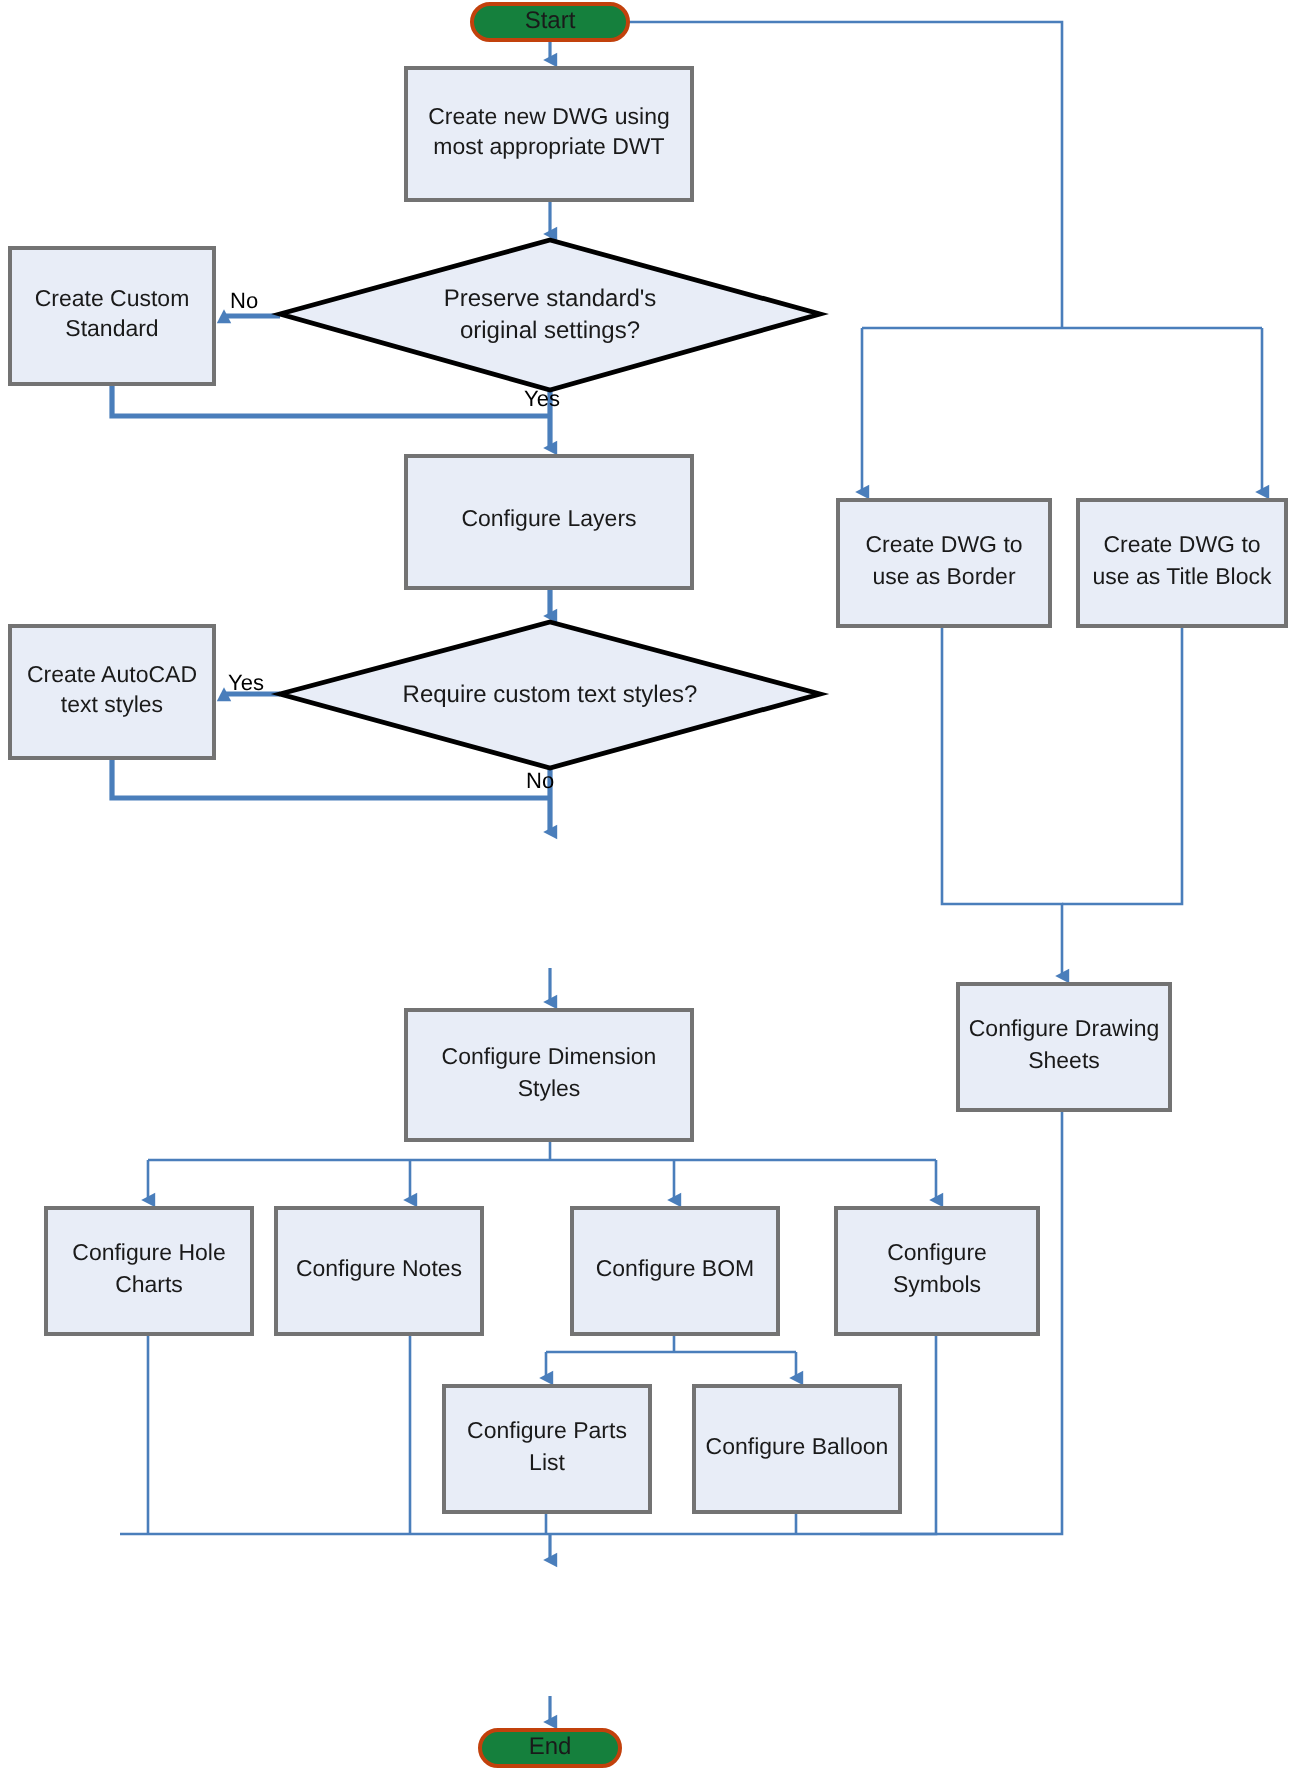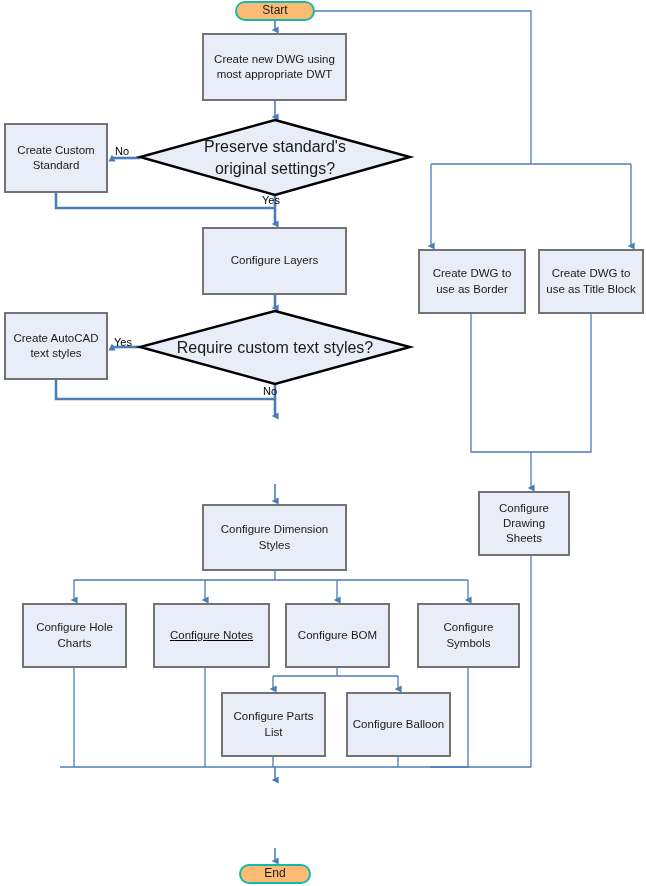--- a/index.html
+++ b/index.html
@@ -2,25 +2,25 @@
 <html><head>
 <meta charset="utf-8">
 <style>
   html,body{margin:0;padding:0;background:#ffffff;}
   body{font-family:"Liberation Sans","DejaVu Sans",sans-serif;}
   #canvas{position:relative;width:646px;height:886px;background:#ffffff;overflow:hidden;}
   svg#wires{position:absolute;left:0;top:0;width:646px;height:886px;}
   .node{position:absolute;box-sizing:border-box;display:flex;align-items:center;justify-content:center;text-align:center;}
   .proc{background:#e8edf7;border:2px solid #737373;}
   .proc.hl{background:#ffffcc;}
-  .term{background:#fdba74;border:2px solid #14b8a6;border-radius:999px;}
+  .term{background:#15803d;border:2px solid #c2410c;border-radius:999px;}
   .node .lbl{font-size:11.5px;line-height:1.32;color:#1a1a1a;padding:0 4px;white-space:pre-line;}
   .term .lbl{font-size:12px;}
   .diamond{position:absolute;}
-  .diamond .dlbl{position:absolute;left:0;top:0;width:100%;height:100%;display:flex;align-items:center;justify-content:center;text-align:center;font-size:16px;line-height:1.32;color:#1a1a1a;white-space:pre-line;}
+  .diamond .dlbl{position:absolute;left:0;top:0;width:100%;height:100%;display:flex;align-items:center;justify-content:center;text-align:center;font-size:12px;line-height:1.32;color:#1a1a1a;white-space:pre-line;}
   .edgelabel{position:absolute;font-size:11px;color:#000000;background:transparent;}
 </style>
 </head>
 <body>
 
 <div id="canvas">
 
   <svg id="wires" viewBox="0 0 646 886">
     <defs>
       <marker id="ah" markerWidth="9" markerHeight="9" refX="4.2" refY="4.2" orient="auto" markerUnits="userSpaceOnUse">
@@ -125,31 +125,31 @@
   <div class="node proc" style="left:418px;top:249px;width:108px;height:65px;">
     <span class="lbl">Create DWG to
 use as Border</span>
   </div>
 
   <div class="node proc" style="left:538px;top:249px;width:106px;height:65px;">
     <span class="lbl">Create DWG to
 use as Title Block</span>
   </div>
 
-  <div class="node proc" style="left:478px;top:491px;width:92px;height:65px;">
+  <div class="node proc" style="left:478px;top:491px;width:108px;height:65px;">
     <span class="lbl">Configure Drawing
 Sheets</span>
   </div>
 
   <div class="node proc" style="left:22px;top:603px;width:105px;height:65px;">
     <span class="lbl">Configure Hole
 Charts</span>
   </div>
 
-  <div class="node proc" style="left:153px;top:603px;width:117px;height:65px;text-decoration:underline;">
+  <div class="node proc" style="left:137px;top:603px;width:105px;height:65px;">
     <span class="lbl">Configure Notes</span>
   </div>
 
   <div class="node proc" style="left:285px;top:603px;width:105px;height:65px;">
     <span class="lbl">Configure BOM</span>
   </div>
 
   <div class="node proc" style="left:221px;top:692px;width:105px;height:65px;">
     <span class="lbl">Configure Parts
 List</span>

